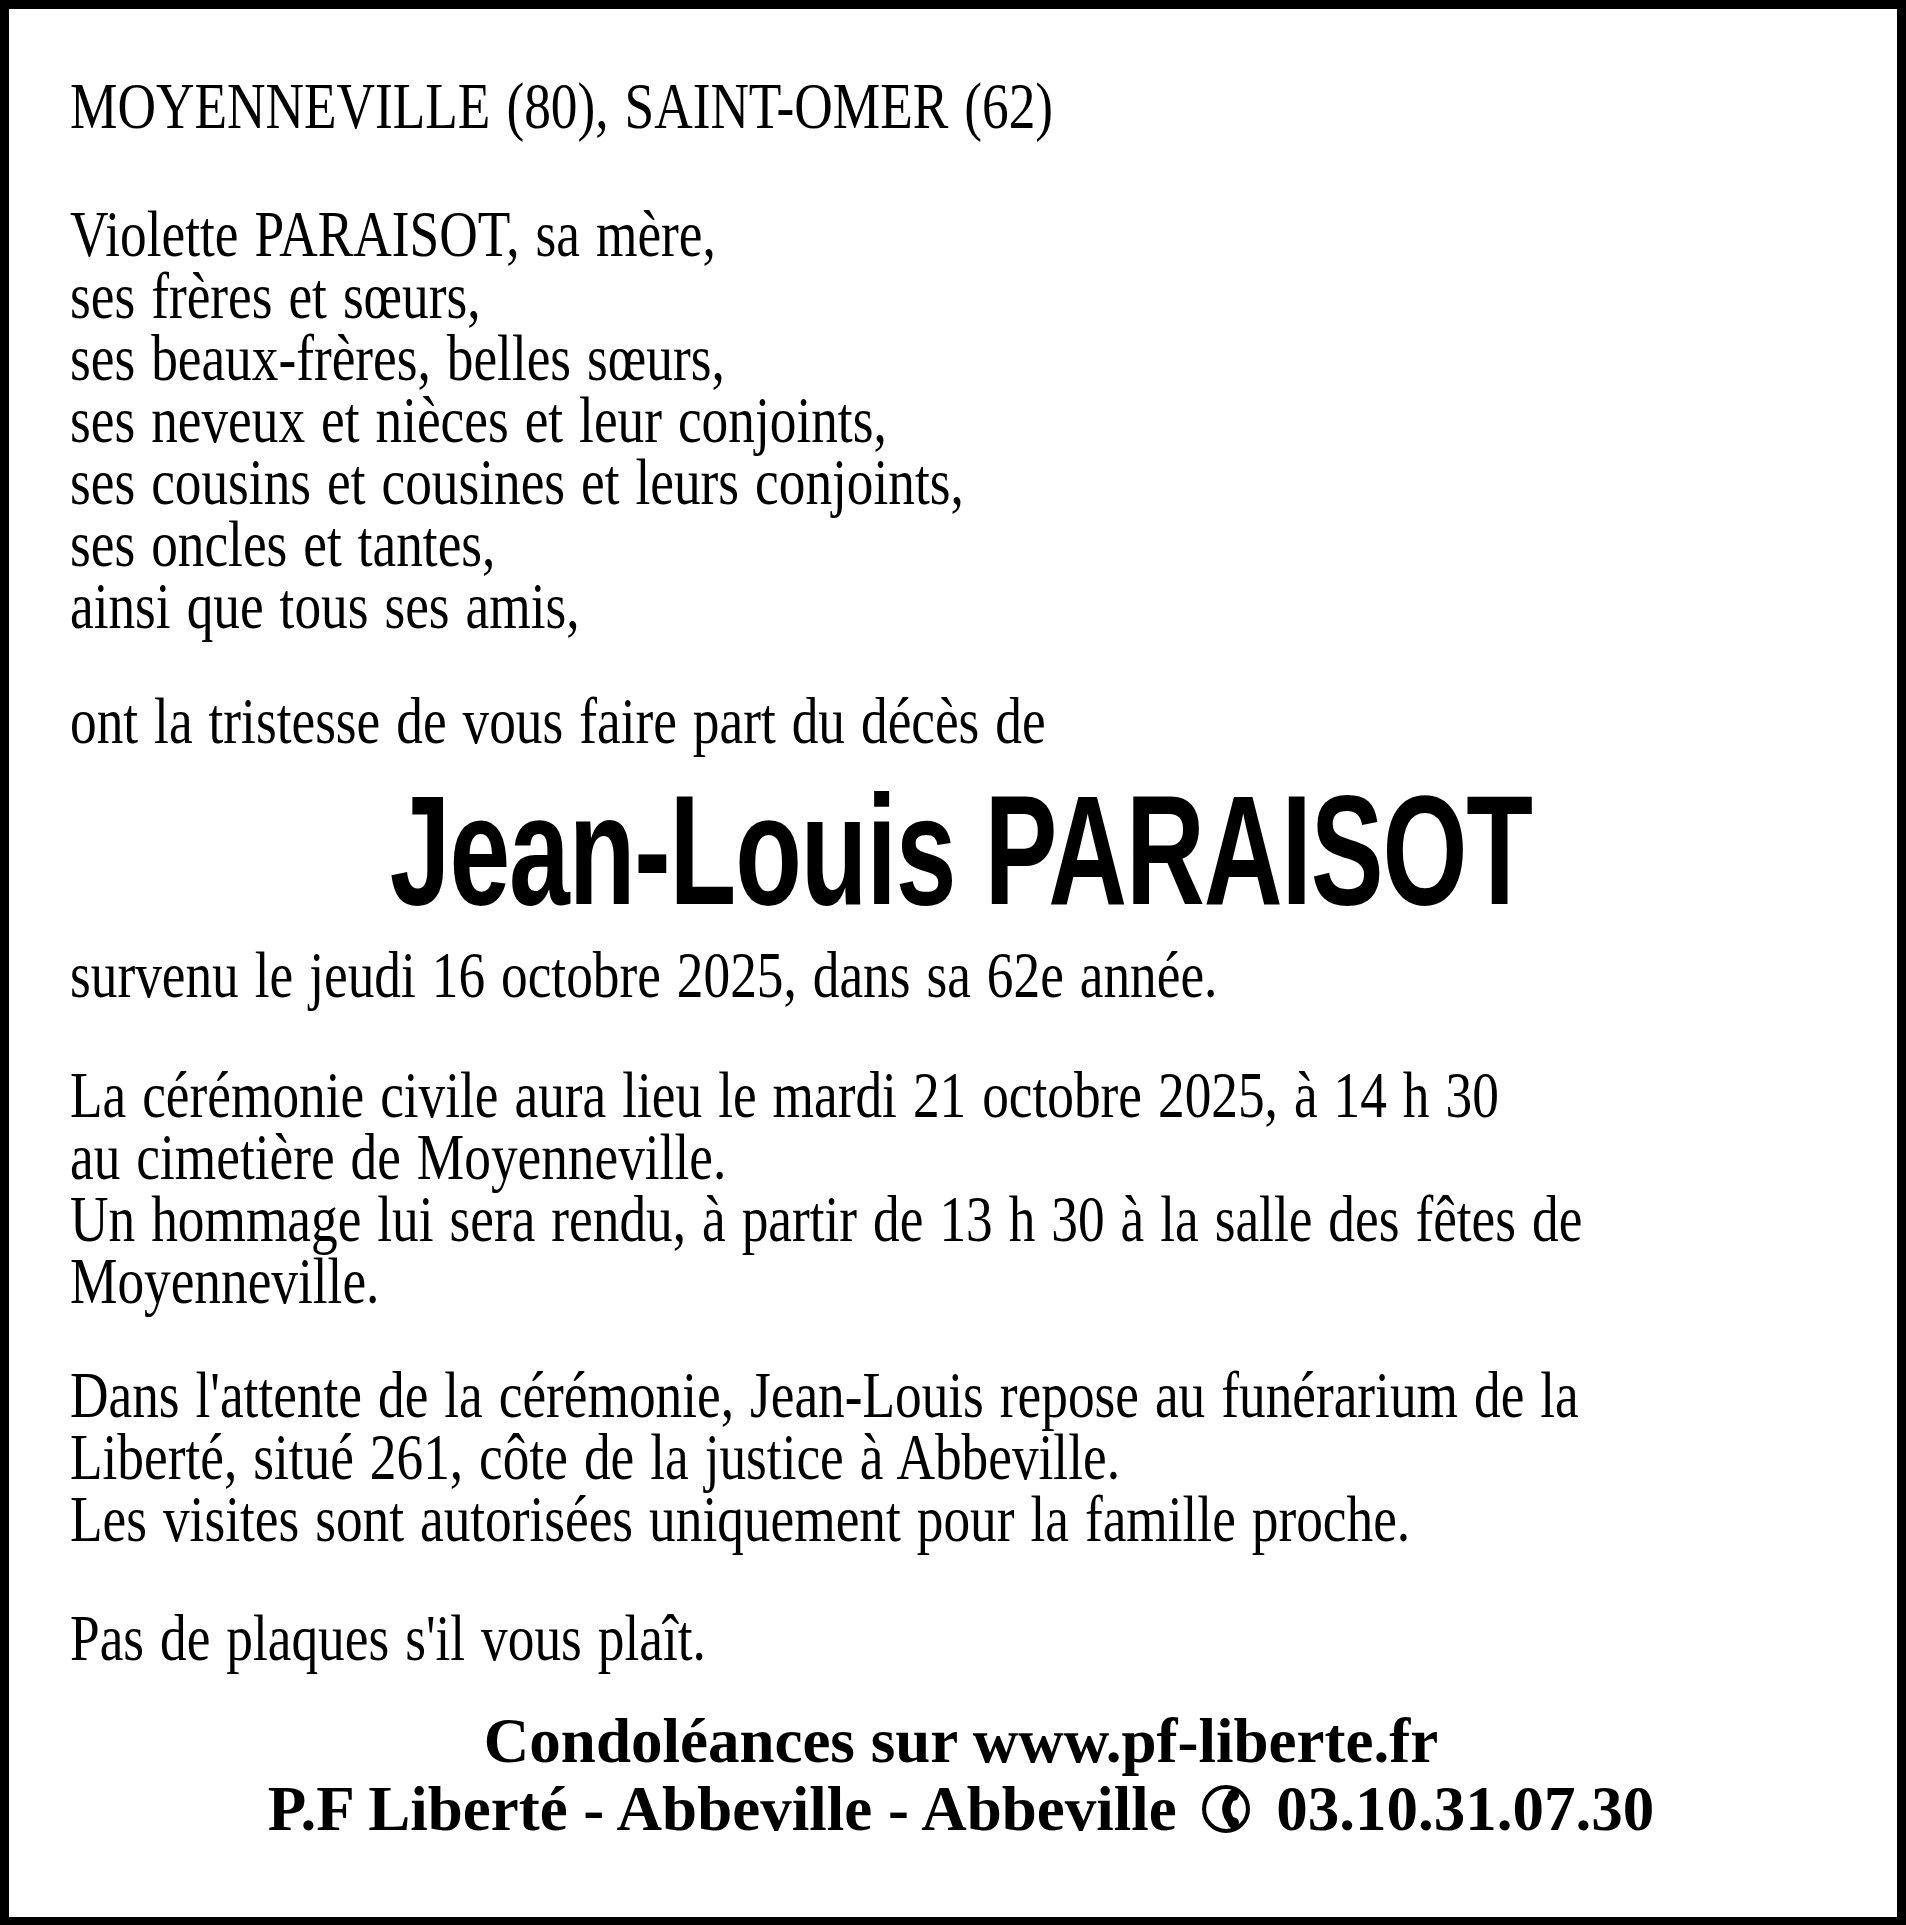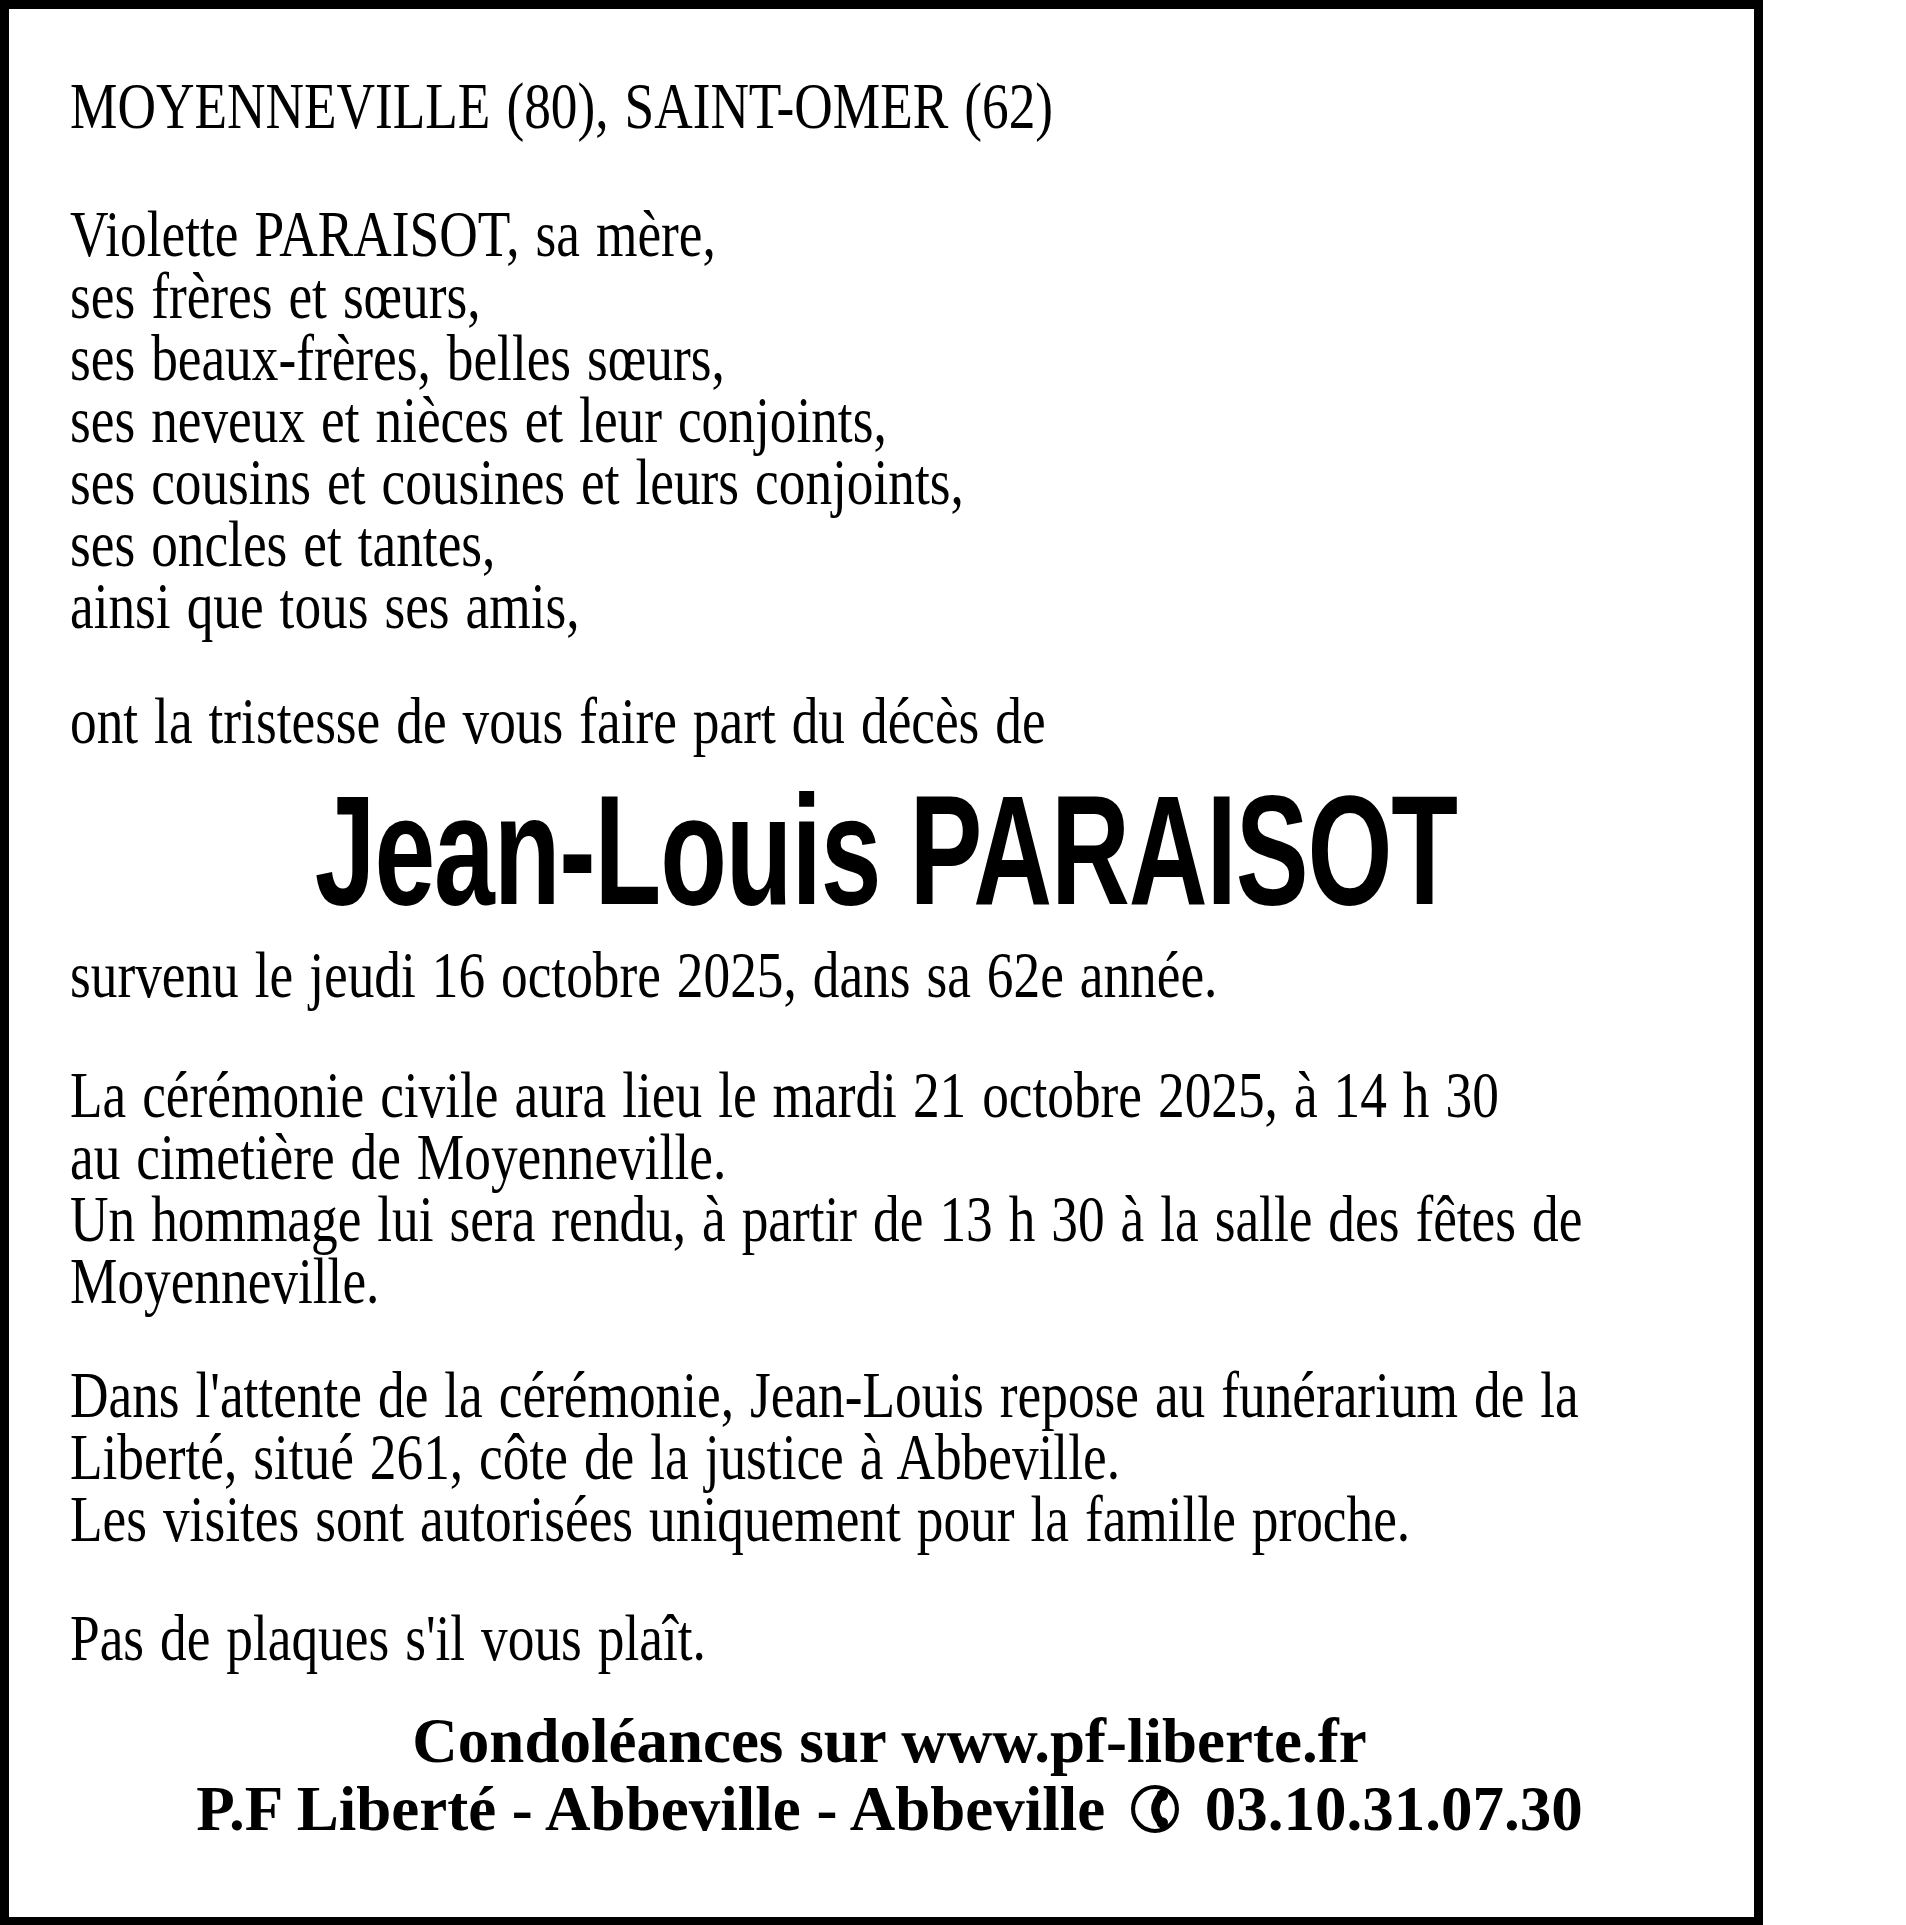--- a/index.html
+++ b/index.html
@@ -2,21 +2,21 @@
 <html style="font-size:13px"><head>
 <meta charset="utf-8">
 <style>
   html, body {
     margin: 0;
     padding: 0;
     background: #ffffff;
   }
   .page {
     position: relative;
-    width: 1763px;
+    width: 1906px;
     height: 1926px;
     box-sizing: border-box;
     background: #ffffff;
     border: 9px solid #000000;
     overflow: hidden;
     color: #000000;
   }
   .content {
     display: flow-root;
     box-sizing: border-box;
@@ -42,20 +42,21 @@
   .m-family   { margin-top: 66px; }
   .m-intro    { margin-top: 53px; }
   .m-survenu  { margin-top: 17px; }
   .m-ceremony { margin-top: 58px; }
   .m-repose   { margin-top: 52px; }
   .m-plaques  { margin-top: 57px; }
 
   
   .name-line {
     margin-top: 21px;
+    text-align: center;
     line-height: 154px;
     height: 154px;
   }
   .name-line .name-inner {
     display: inline-block;
     font-family: "Liberation Sans", sans-serif;
     font-weight: bold;
     font-size: 156px;
     letter-spacing: -0.01em;
     white-space: nowrap;

